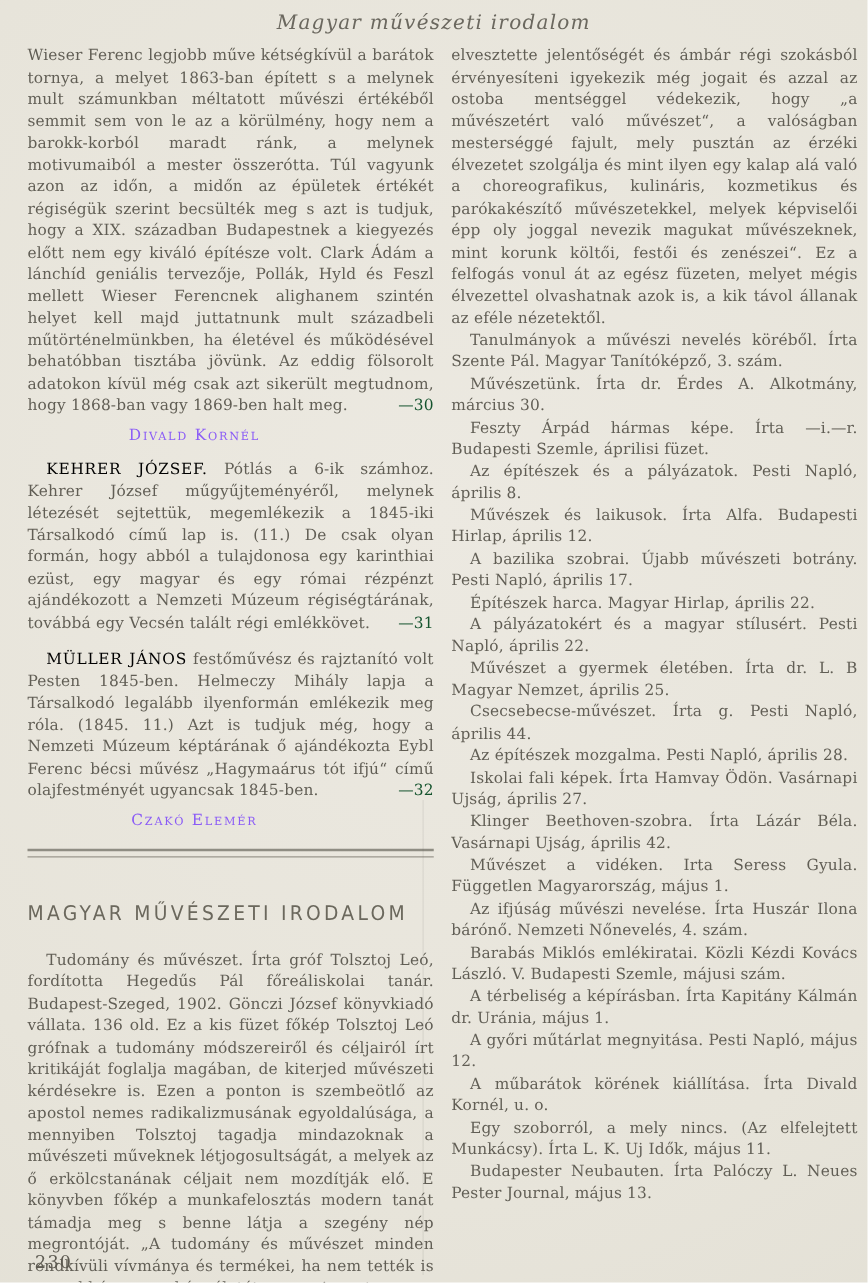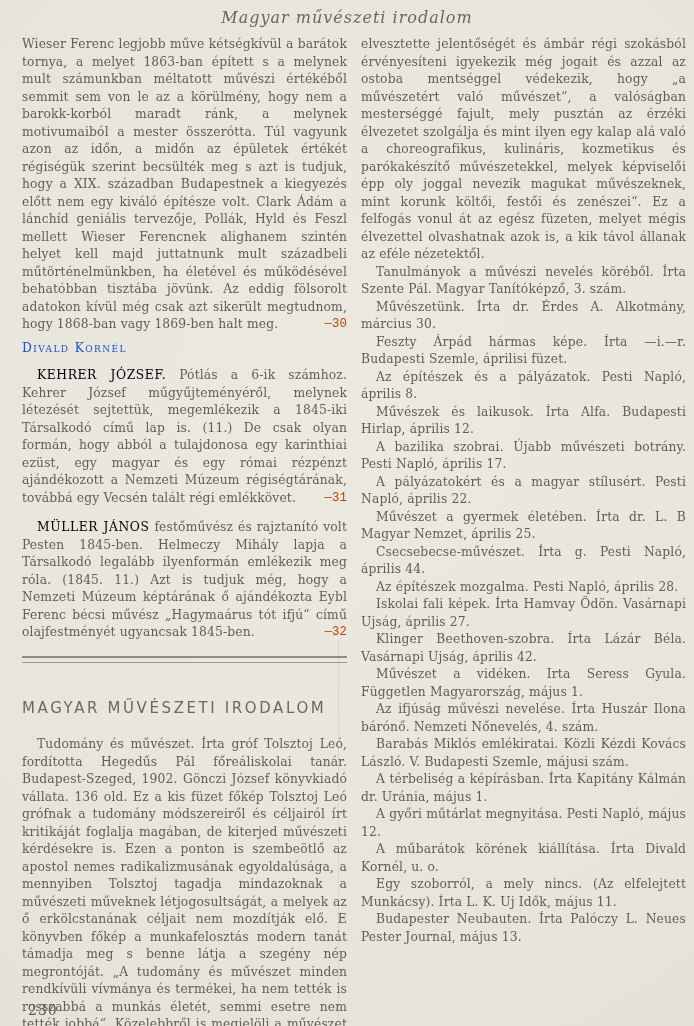--- a/index.html
+++ b/index.html
@@ -33,27 +33,27 @@
     flex: 1 1 0;
     font-size: 12.3px;
     line-height: 17.5px;
     text-align: justify;
     letter-spacing: 0.15px;
   }
   .para { margin: 0 0 6px 0; }
   .para.indent { text-indent: 15px; }
   .para.noindent { text-indent: 0; }
   .lead { letter-spacing: 0.6px; color: #000000; }
-  .ref { float: right; color: #c2410c; font-family: Liberation Mono, monospace; }
+  .ref { float: right; color: #14532d; }
   .signature {
-    text-align: left;
+    text-align: center;
     padding-right: 58px;
     font-variant: small-caps;
     letter-spacing: 1.4px;
-    color: #1d4ed8;
+    color: #8b5cf6;
     margin: 0 0 10px 0;
   }
   .double-rule {
     margin: 14px 0 0 0;
     border-top: 2px solid #8f8d83;
     border-bottom: 1px solid #9a978d;
     height: 4px;
   }
   .section-heading {
     font-family: "DejaVu Sans", "Liberation Sans", sans-serif;
@@ -92,37 +92,39 @@
 <div class="columns">
 
   <div class="col">
 
     <p class="para noindent"><span>Wieser Ferenc legjobb műve kétségkívül a barátok tornya, a melyet 1863-ban épített s a melynek mult számunkban méltatott művészi értékéből semmit sem von le az a körülmény, hogy nem a barokk-korból maradt ránk, a melynek motivumaiból a mester összerótta. Túl vagyunk azon az időn, a midőn az épületek értékét régiségük szerint becsülték meg s azt is tudjuk, hogy a XIX. században Budapestnek a kiegyezés előtt nem egy kiváló építésze volt. Clark Ádám a lánchíd geniális tervezője, Pollák, Hyld és Feszl mellett Wieser Ferencnek alighanem szintén helyet kell majd juttatnunk mult századbeli műtörténelmünkben, ha életével és működésével behatóbban tisztába jövünk. Az eddig fölsorolt adatokon kívül még csak azt sikerült megtudnom, hogy 1868-ban vagy 1869-ben halt meg.</span> <span class="ref">—30</span></p>
     <div class="signature">Divald Kornél</div>
 
     <p class="para indent"><span class="lead">KEHRER JÓZSEF.</span> <span>Pótlás a 6-ik számhoz. Kehrer József műgyűjteményéről, melynek létezését sejtettük, megemlékezik a 1845-iki Társalkodó című lap is. (11.) De csak olyan formán, hogy abból a tulajdonosa egy karinthiai ezüst, egy magyar és egy római rézpénzt ajándékozott a Nemzeti Múzeum régiségtárának, továbbá egy Vecsén talált régi emlékkövet.</span> <span class="ref">—31</span></p>
 
     <p class="para indent" style="margin-top:12px;"><span class="lead">MÜLLER JÁNOS</span> <span>festőművész és rajztanító volt Pesten 1845-ben. Helmeczy Mihály lapja a Társalkodó legalább ilyenformán emlékezik meg róla. (1845. 11.) Azt is tudjuk még, hogy a Nemzeti Múzeum képtárának ő ajándékozta Eybl Ferenc bécsi művész „Hagymaárus tót ifjú“ című olajfestményét ugyancsak 1845-ben.</span> <span class="ref">—32</span></p>
+    <div class="signature">Czakó Elemér</div>
 
     <div class="double-rule"></div>
 
     <h2 class="section-heading">MAGYAR MŰVÉSZETI IRODALOM</h2>
 
     <p class="para indent">Tudomány és művészet. Írta gróf Tolsztoj Leó, fordította Hegedűs Pál főreáliskolai tanár. Budapest-Szeged, 1902. Gönczi József könyvkiadó vállata. 136 old. Ez a kis füzet főkép Tolsztoj Leó grófnak a tudomány módszereiről és céljairól írt kritikáját foglalja magában, de kiterjed művészeti kérdésekre is. Ezen a ponton is szembeötlő az apostol nemes radikalizmusának egyoldalúsága, a mennyiben Tolsztoj tagadja mindazoknak a művészeti műveknek létjogosultságát, a melyek az ő erkölcstanának céljait nem mozdítják elő. E könyvben főkép a munkafelosztás modern tanát támadja meg s benne látja a szegény nép megrontóját. „A tudomány és művészet minden rendkívüli vívmánya és termékei, ha nem tették is rosszabbá a munkás életét, semmi esetre nem tették jobbá“. Közelebbről is megjelöli a művészet hanyatlásának okait: „amióta a művészet az egyháztól elszakadt és a tudománynak kezdett szolgálni, a tudomány pedig valami tetszésszerinti ismeretlennek szolgált, a művészet</p>
   </div>
 
   <div class="col">
     <p class="para noindent" style="margin-bottom:0;">elvesztette jelentőségét és ámbár régi szokásból érvényesíteni igyekezik még jogait és azzal az ostoba mentséggel védekezik, hogy „a művészetért való művészet“, a valóságban mesterséggé fajult, mely pusztán az érzéki élvezetet szolgálja és mint ilyen egy kalap alá való a choreografikus, kulináris, kozmetikus és parókakészítő művészetekkel, melyek képviselői épp oly joggal nevezik magukat művészeknek, mint korunk költői, festői és zenészei“. Ez a felfogás vonul át az egész füzeten, melyet mégis élvezettel olvashatnak azok is, a kik távol állanak az eféle nézetektől.</p>
 
     <p class="entry">Tanulmányok a művészi nevelés köréből. Írta Szente Pál. Magyar Tanítóképző, 3. szám.</p>
     <p class="entry">Művészetünk. Írta dr. Érdes A. Alkotmány, március 30.</p>
     <p class="entry">Feszty Árpád hármas képe. Írta —i.—r. Budapesti Szemle, áprilisi füzet.</p>
     <p class="entry">Az építészek és a pályázatok. Pesti Napló, április 8.</p>
     <p class="entry">Művészek és laikusok. Írta Alfa. Budapesti Hirlap, április 12.</p>
     <p class="entry">A bazilika szobrai. Újabb művészeti botrány. Pesti Napló, április 17.</p>
+    <p class="entry">Építészek harca. Magyar Hirlap, április 22.</p>
     <p class="entry">A pályázatokért és a magyar stílusért. Pesti Napló, április 22.</p>
     <p class="entry">Művészet a gyermek életében. Írta dr. L. B Magyar Nemzet, április 25.</p>
     <p class="entry">Csecsebecse-művészet. Írta g. Pesti Napló, április 44.</p>
     <p class="entry">Az építészek mozgalma. Pesti Napló, április 28.</p>
     <p class="entry">Iskolai fali képek. Írta Hamvay Ödön. Vasárnapi Ujság, április 27.</p>
     <p class="entry">Klinger Beethoven-szobra. Írta Lázár Béla. Vasárnapi Ujság, április 42.</p>
     <p class="entry">Művészet a vidéken. Irta Seress Gyula. Független Magyarország, május 1.</p>
     <p class="entry">Az ifjúság művészi nevelése. Írta Huszár Ilona bárónő. Nemzeti Nőnevelés, 4. szám.</p>
     <p class="entry">Barabás Miklós emlékiratai. Közli Kézdi Kovács László. V. Budapesti Szemle, májusi szám.</p>
     <p class="entry">A térbeliség a képírásban. Írta Kapitány Kálmán dr. Uránia, május 1.</p>

